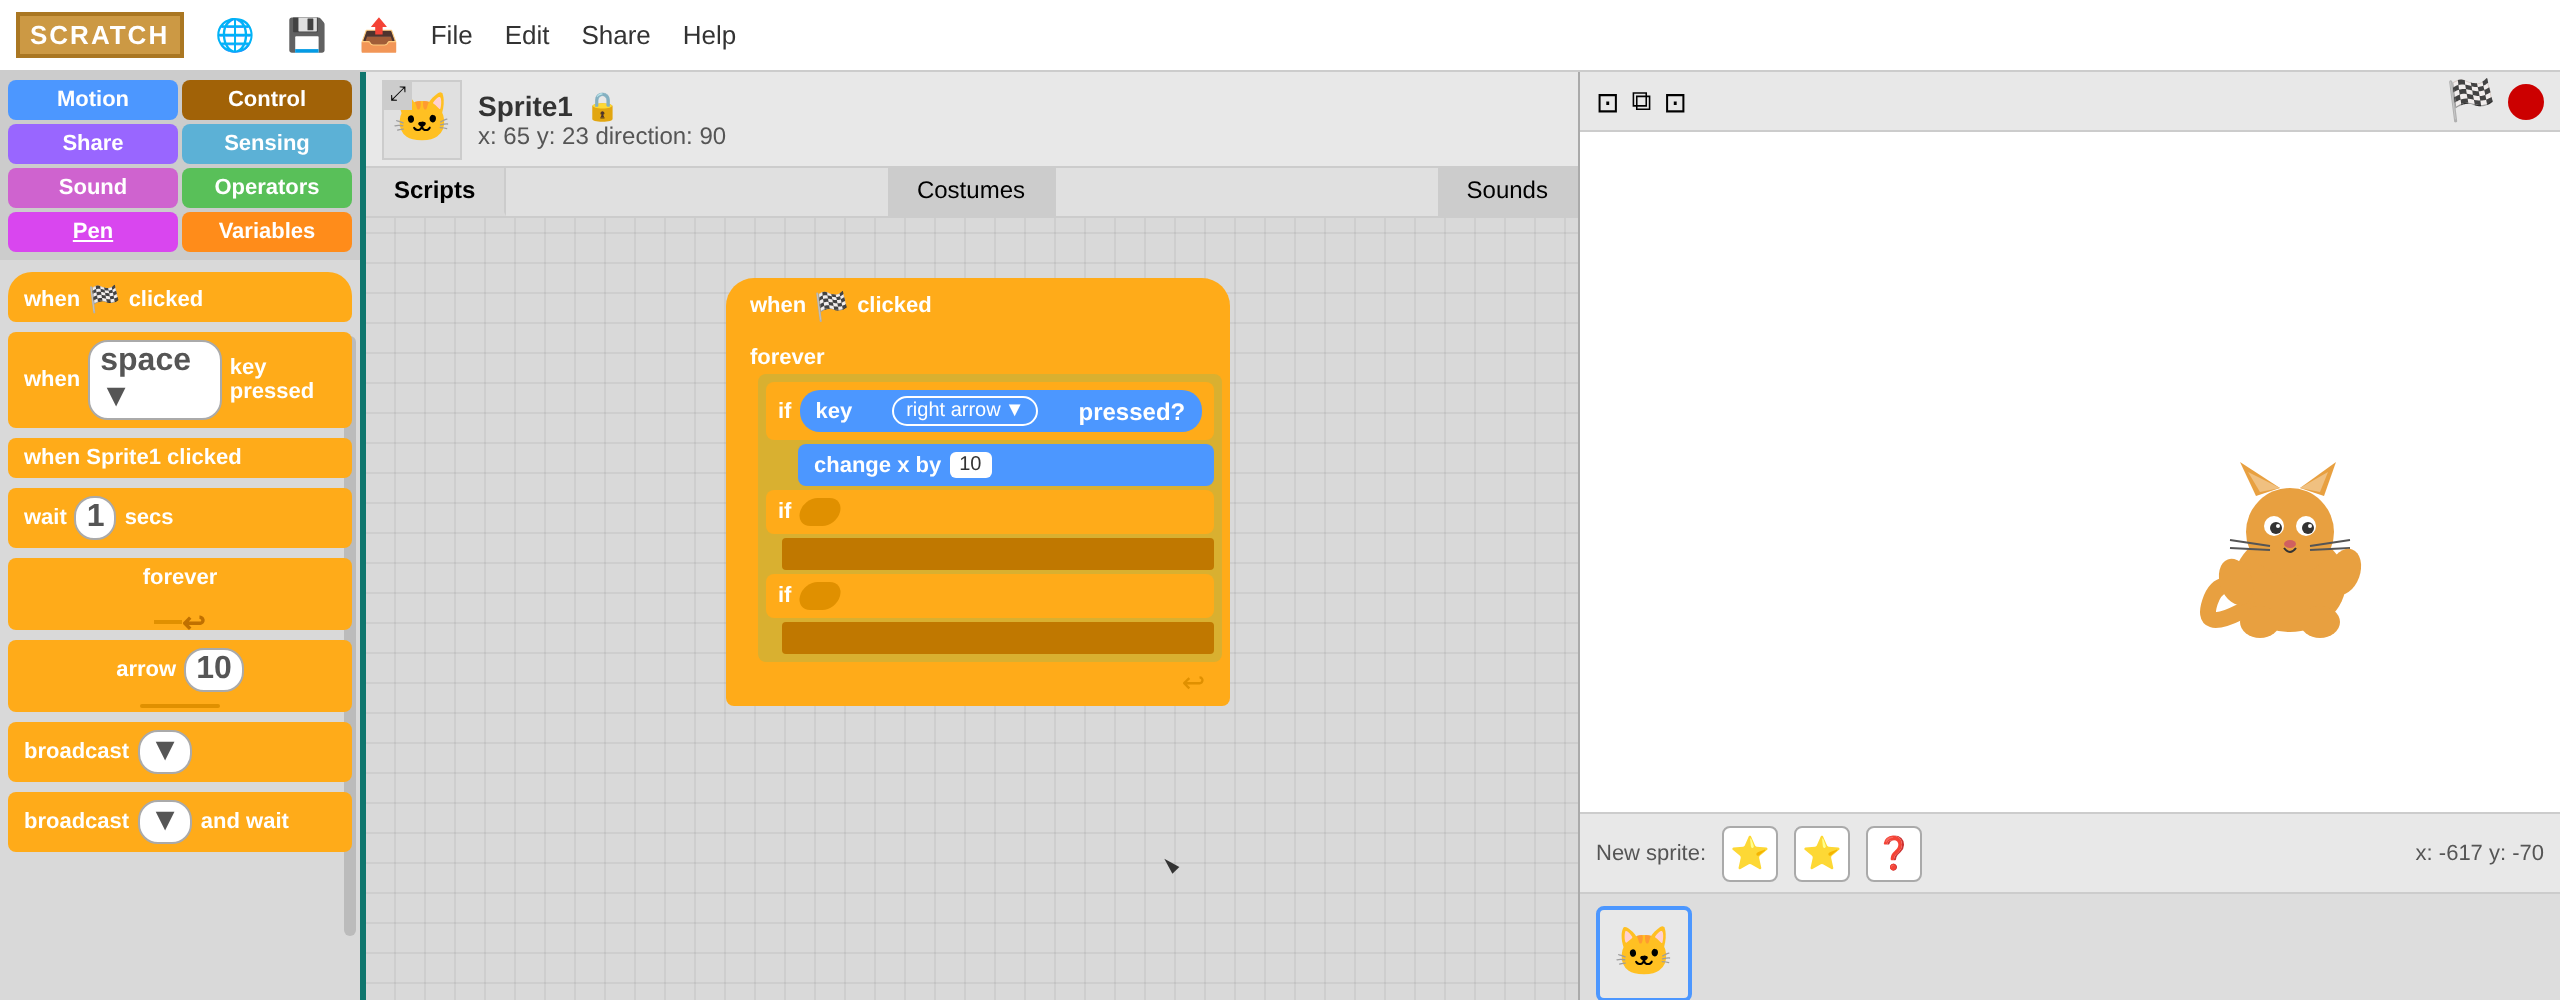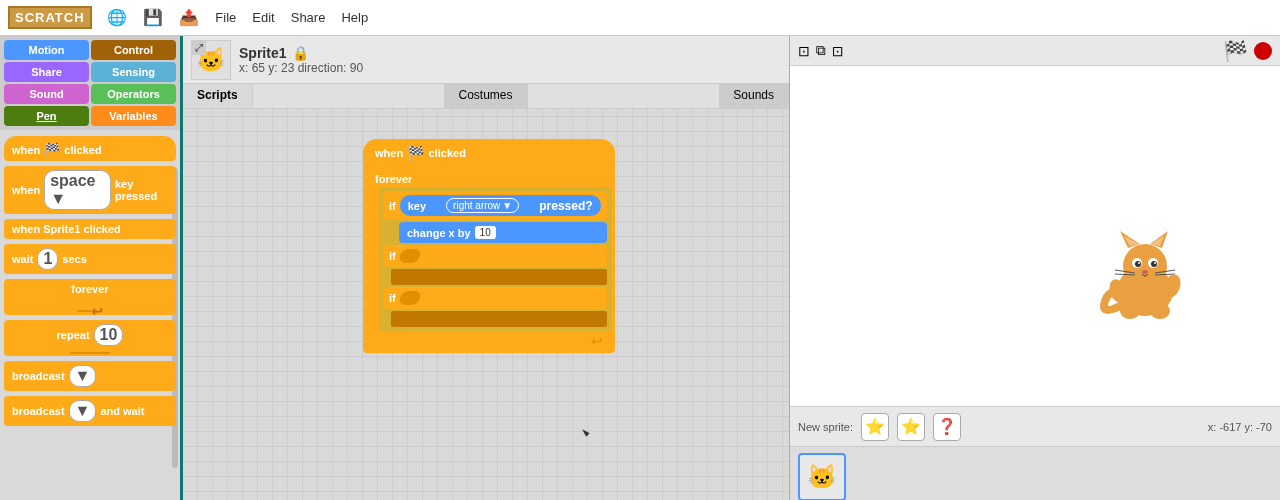--- a/index.html
+++ b/index.html
@@ -34,21 +34,21 @@
     .cat-btn {
       border: none; cursor: pointer; border-radius: 4px;
       font-size: 11px; font-weight: bold; padding: 4px 2px; text-align: center;
     }
     .cat-motion { background: #4c97ff; color: #fff; }
     .cat-control { background: #a16207; color: #fff; }
     .cat-looks { background: #9966ff; color: #fff; }
     .cat-sensing { background: #5cb1d6; color: #fff; }
     .cat-sound { background: #cf63cf; color: #fff; }
     .cat-operators { background: #59c059; color: #fff; }
-    .cat-pen { background: #4d7c0f; color: #fff; text-decoration: underline; }
+    .cat-pen { background: #d946ef; color: #fff; text-decoration: underline; }
     .cat-variables { background: #ff8c1a; color: #fff; }
 
     #blocks-scroll {
       flex: 1; overflow-y: auto; padding: 6px 4px;
       display: flex; flex-direction: column; gap: 5px;
       position: relative;
     }
     .scroll-bar {
       position: absolute; right: 2px; top: 10%; width: 6px; height: 80%;
       background: #bbb; border-radius: 3px;
@@ -238,21 +238,21 @@
       <div class="block b-orange" style="height:36px; display:flex; flex-direction:column; justify-content:flex-start; padding-bottom:0;">
         <span>forever</span>
         <div style="display:flex;align-items:center;margin-top:4px;">
           <div style="width:14px;height:2px;background:#e09000;"></div>
           <span style="font-size:14px;color:#c07000;">↩</span>
         </div>
       </div>
 
       <div class="block b-orange" style="display:flex;flex-direction:column;padding-bottom:2px;">
         <div style="display:flex;align-items:center;gap:4px;">
-          <span>repeat</span>
+          <span>arrow</span>
           <span class="block-pill">10</span>
         </div>
         <div style="display:flex;justify-content:flex-end;margin-top:2px;">
           <div style="width:40px;height:2px;background:#e09000;border-radius:1px;"></div>
         </div>
       </div>
 
       <div class="block b-orange">
         <span>broadcast</span>
         <span class="block-pill">▼</span>

